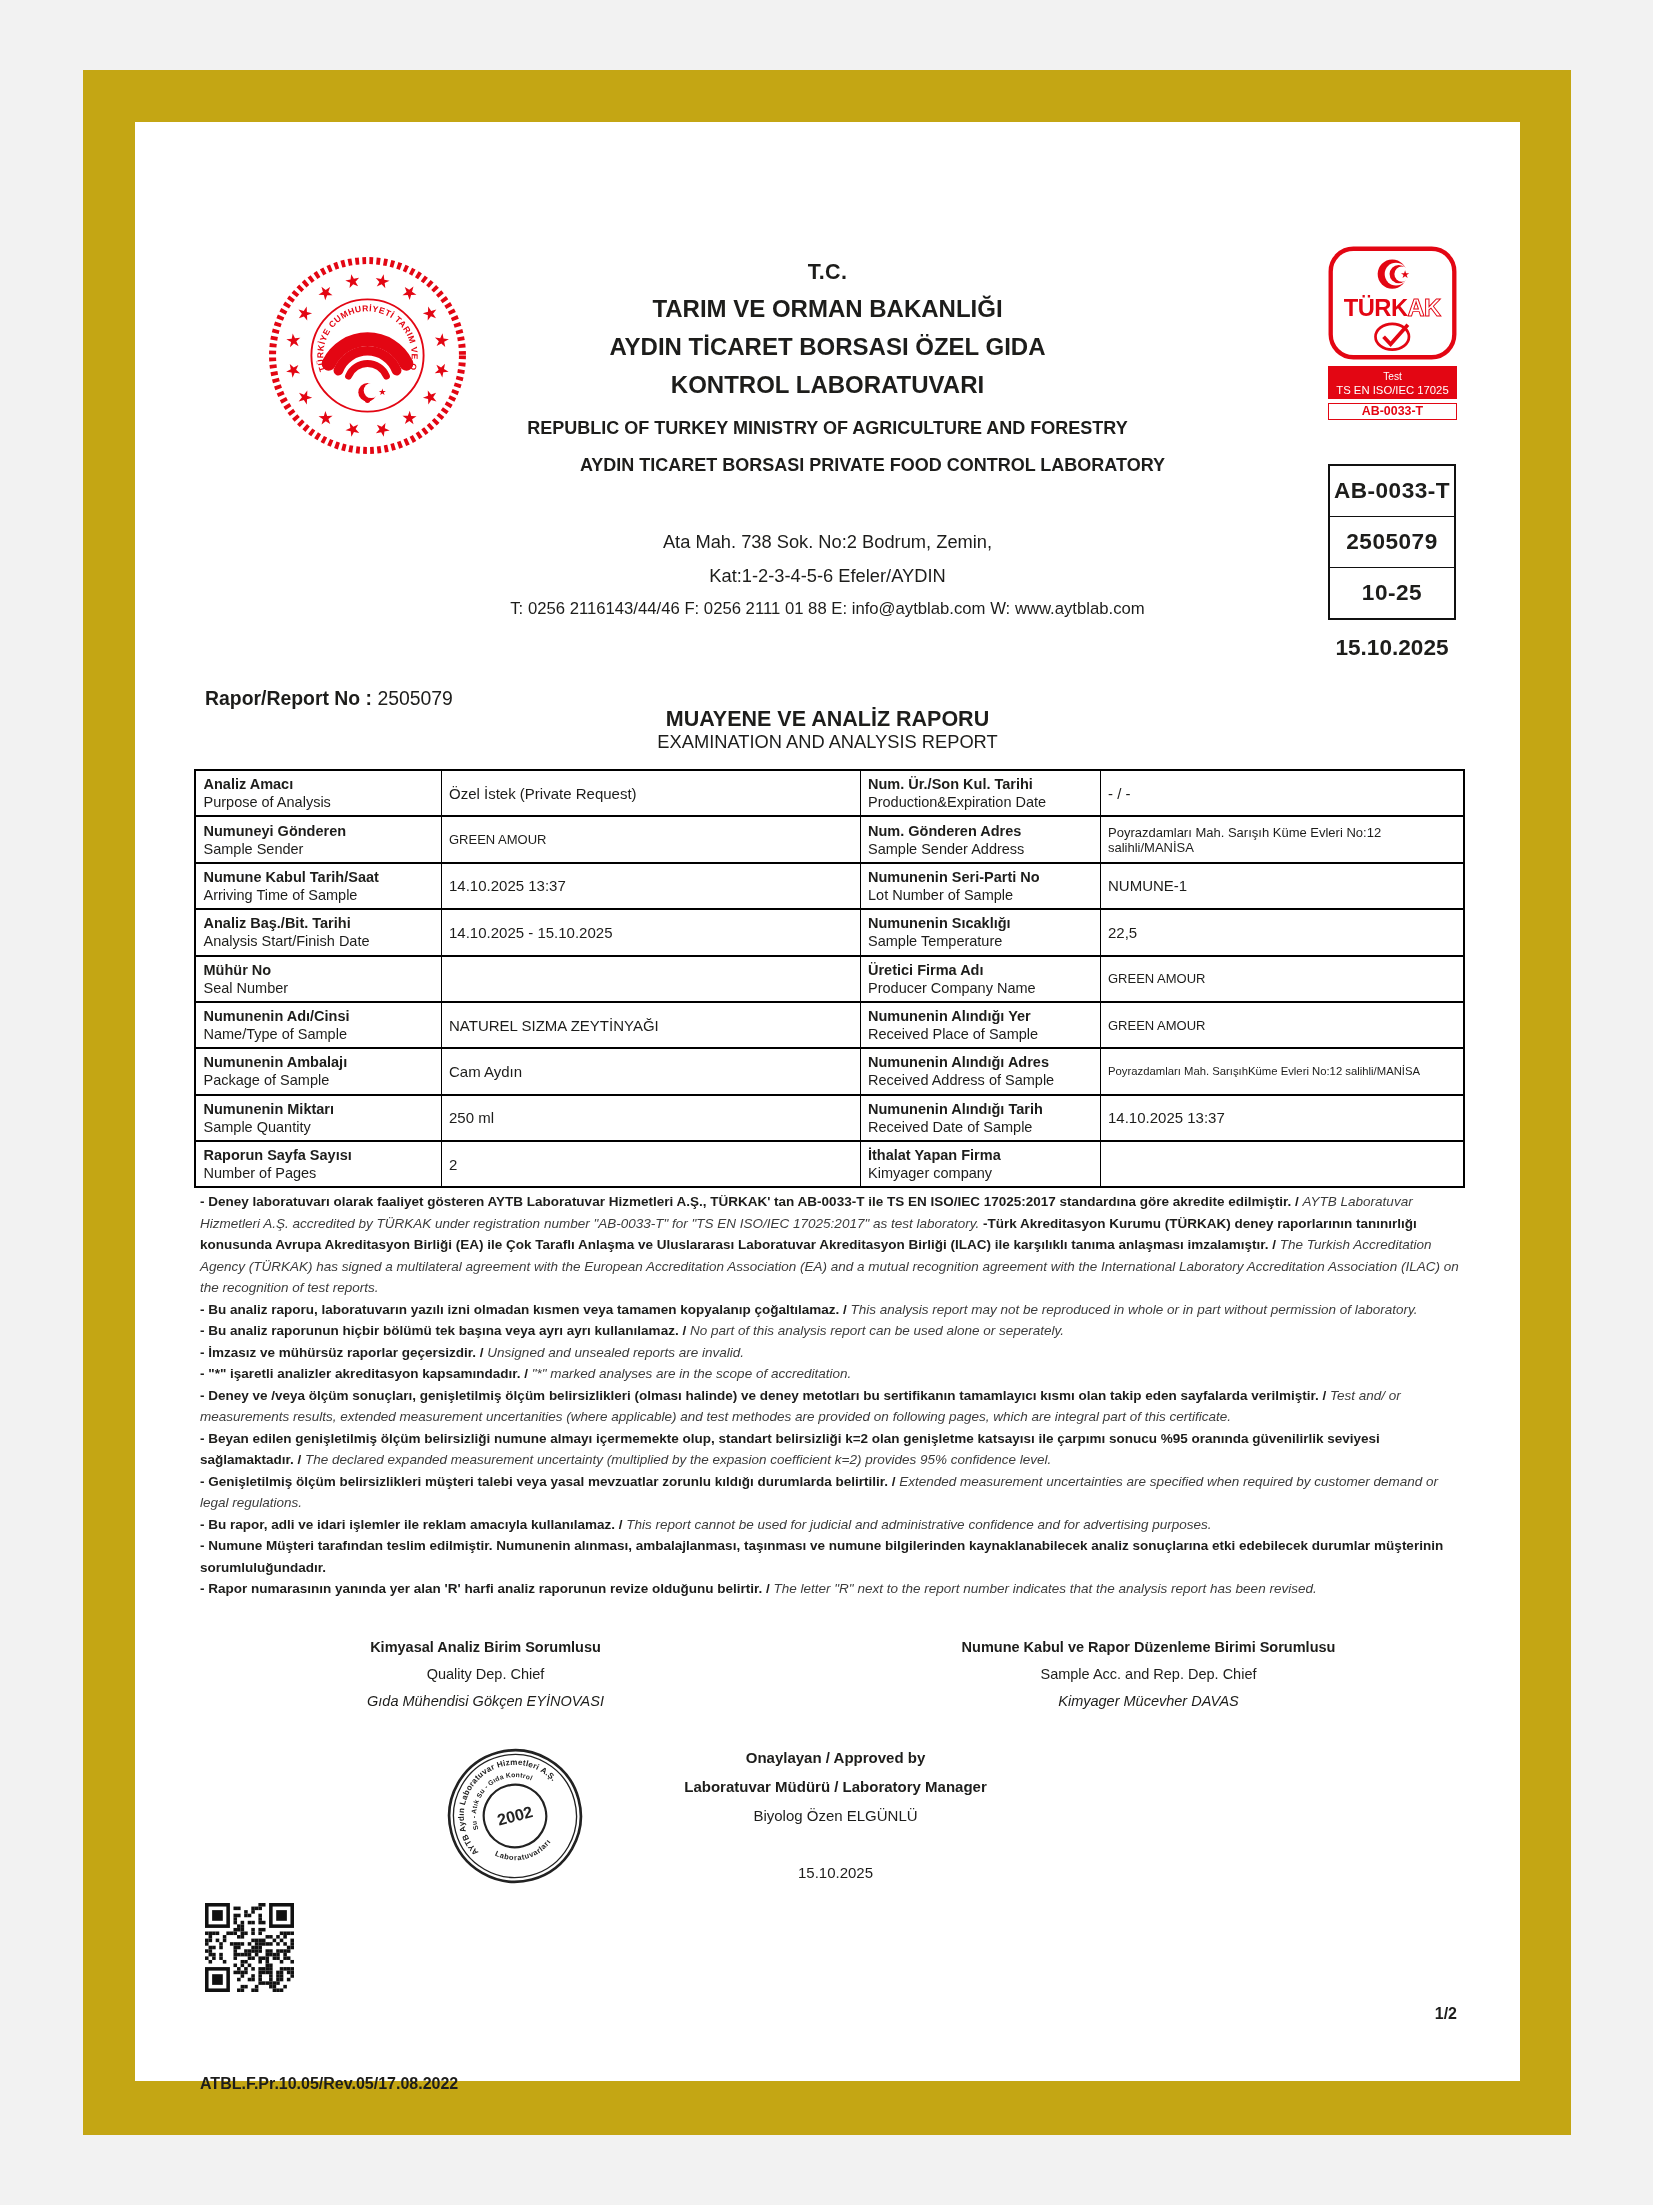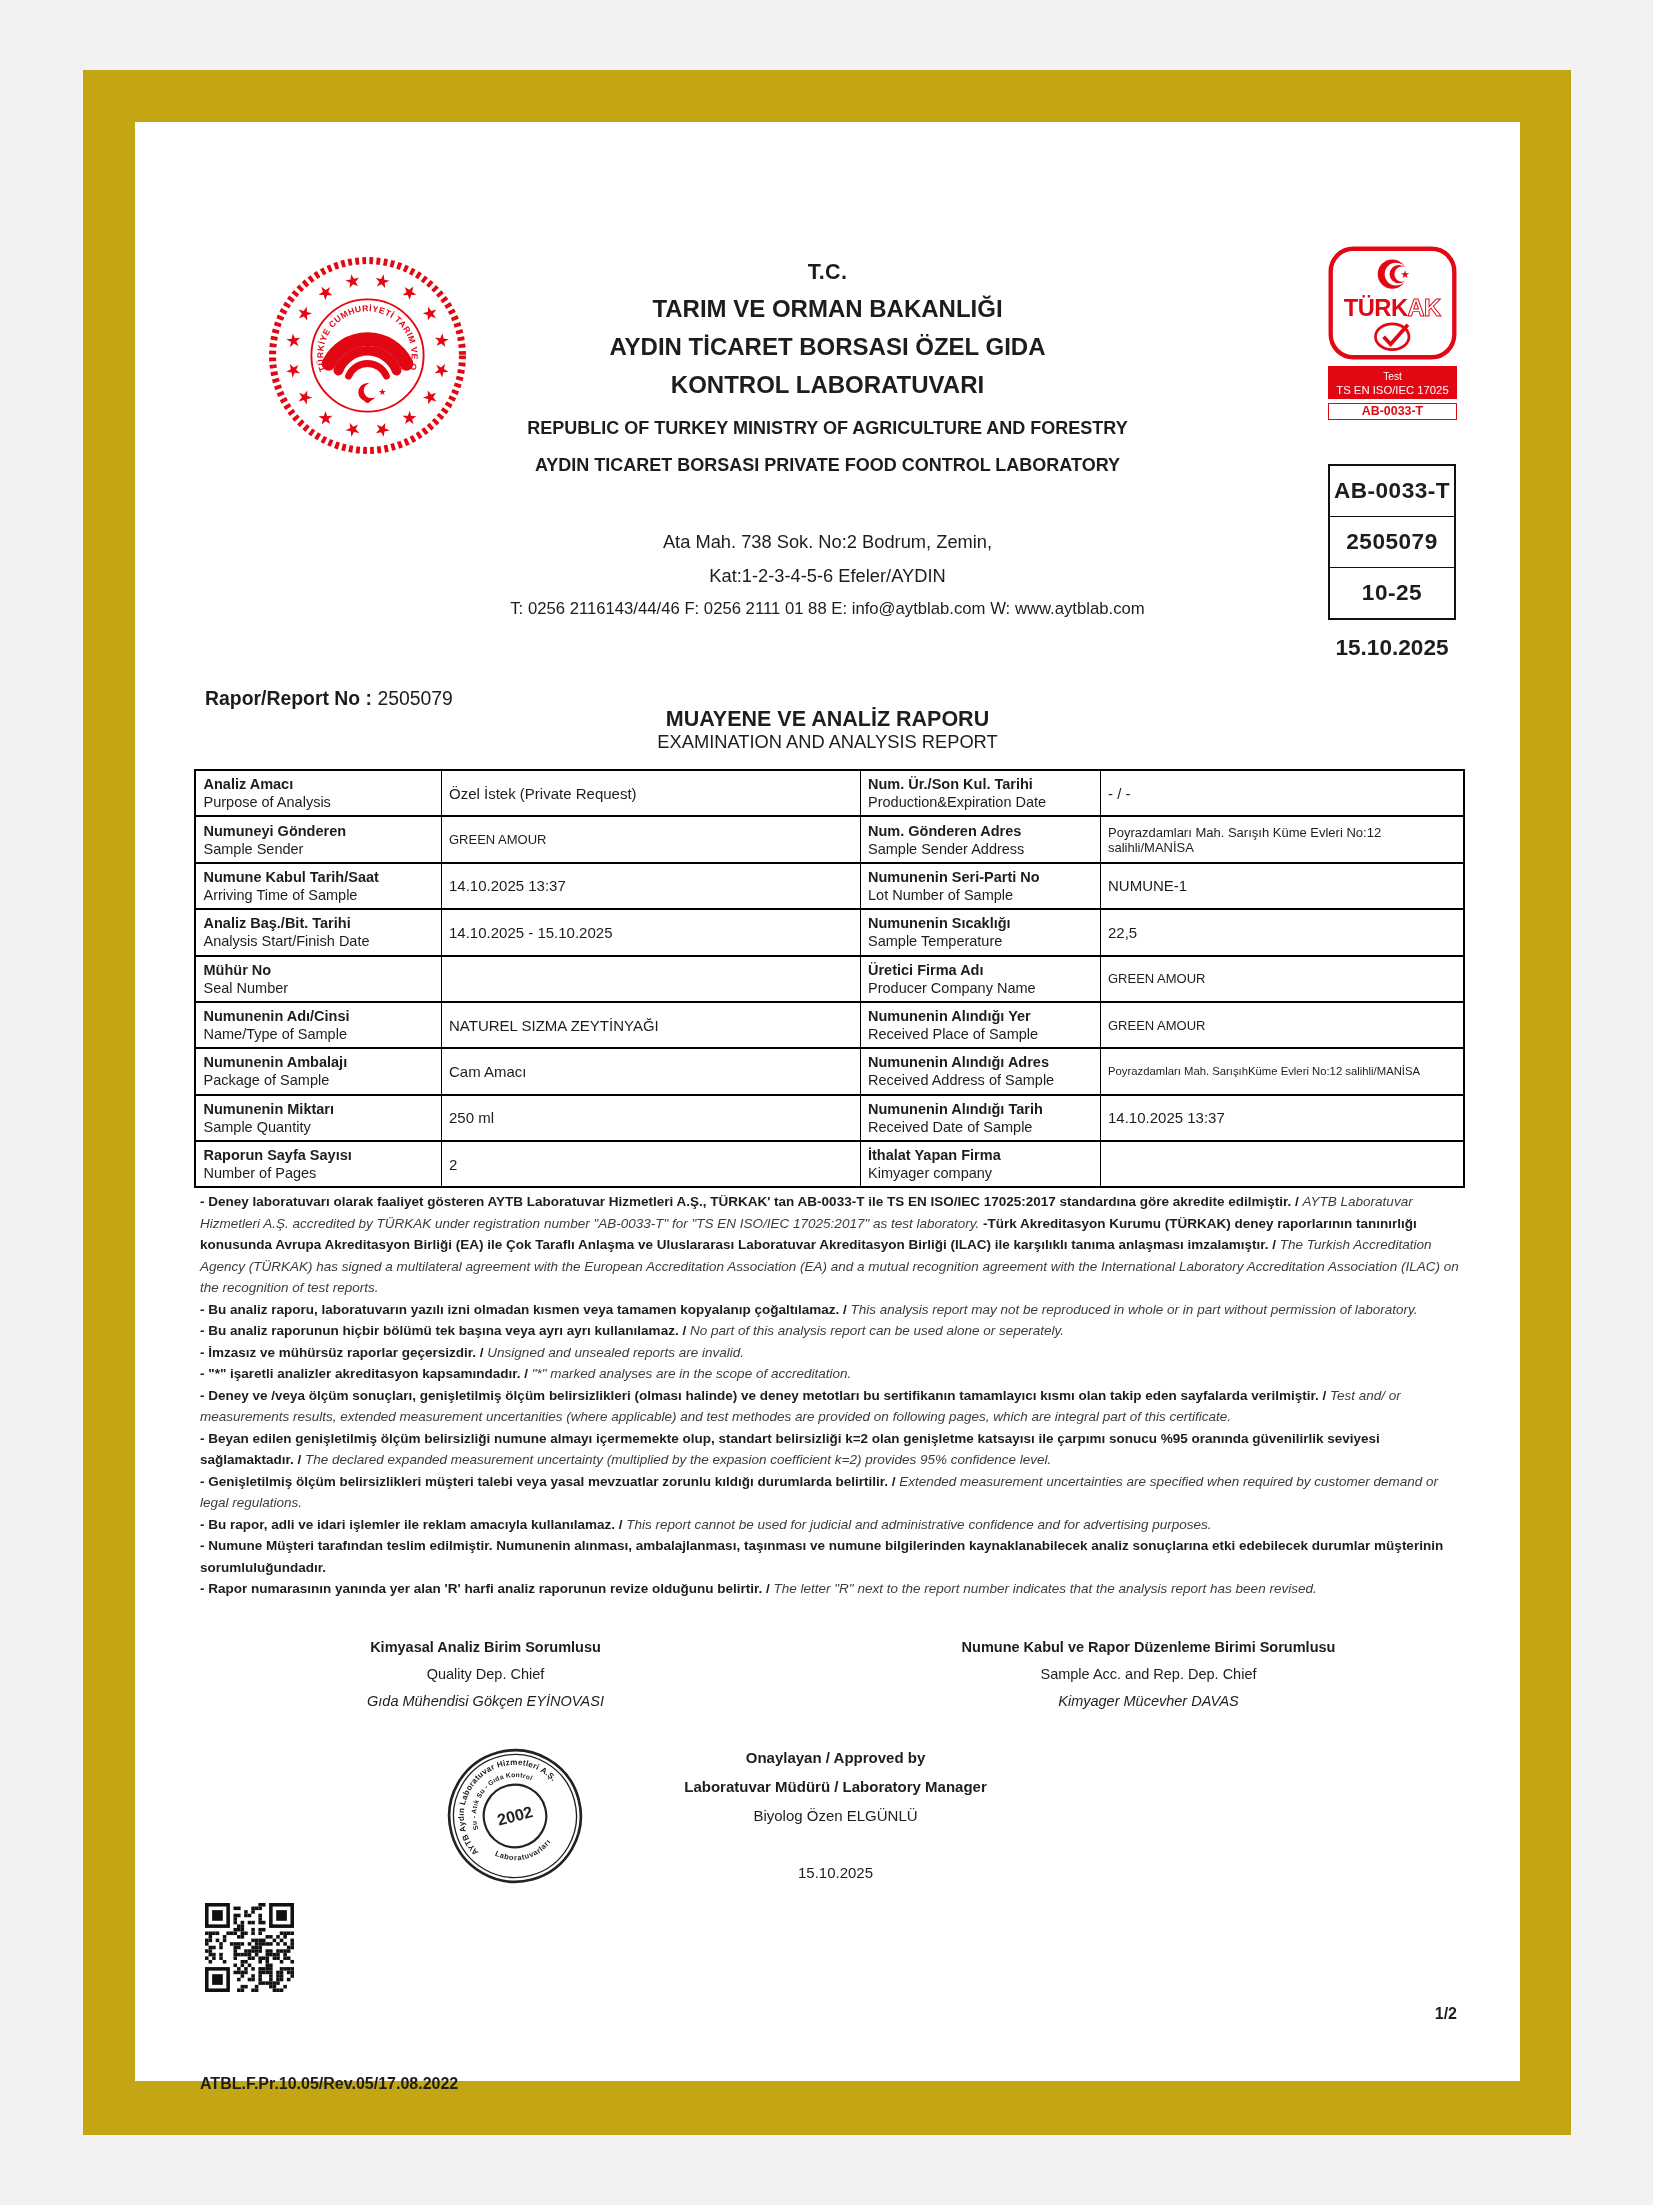--- a/index.html
+++ b/index.html
@@ -11,21 +11,21 @@
   .abs{position:absolute;}
   .gold-frame{left:83px;top:70px;width:1488px;height:2065px;background:#c4a614;}
   .page{left:135px;top:122px;width:1385px;height:1959px;background:#ffffff;}
   .ctr{width:100%;text-align:center;left:0;}
   
   .h-tc{top:138px;font-size:21.5px;font-weight:bold;letter-spacing:0.3px;}
   .h-l1{top:173px;font-size:24px;font-weight:bold;}
   .h-l2{top:211px;font-size:24px;font-weight:bold;}
   .h-l3{top:249px;font-size:24px;font-weight:bold;}
   .h-l4{top:296px;font-size:18px;font-weight:bold;text-align:center;}
-  .h-l5{top:333px;font-size:18px;font-weight:bold;}
+  .h-l5{top:333px;font-size:18px;font-weight:bold;padding-left:45px;}
   .a-1{top:409px;font-size:18.3px;}
   .a-2{top:443px;font-size:18.3px;}
   .a-3{top:477px;font-size:16.7px;}
   
   .tk-logo{left:1193px;top:124px;}
   .tk-band{left:1193px;top:244px;width:129px;height:33px;background:#e30613;color:#fff;
     text-align:center;box-sizing:border-box;padding-top:3.8px;}
   .tk-band .b1{font-size:10.2px;line-height:13px;}
   .tk-band .b2{font-size:11.3px;line-height:14px;}
   .tk-reg{left:1193px;top:281px;width:129px;height:17px;background:#fff;border:1.6px solid #e30613;
@@ -244,21 +244,21 @@
             <div class="lt">Numunenin Alındığı Yer</div>
             <div class="le">Received Place of Sample</div>
           </td>
           <td class="val small">GREEN AMOUR</td>
         </tr>
         <tr>
           <td class="lbl">
             <div class="lt">Numunenin Ambalajı</div>
             <div class="le">Package of Sample</div>
           </td>
-          <td class="val">Cam Amacı</td>
+          <td class="val">Cam Aydın</td>
           <td class="lbl">
             <div class="lt">Numunenin Alındığı Adres</div>
             <div class="le">Received Address of Sample</div>
           </td>
           <td class="val xsmall">Poyrazdamları Mah. SarışıhKüme Evleri No:12 salihli/MANİSA</td>
         </tr>
         <tr>
           <td class="lbl">
             <div class="lt">Numunenin Miktarı</div>
             <div class="le">Sample Quantity</div>

